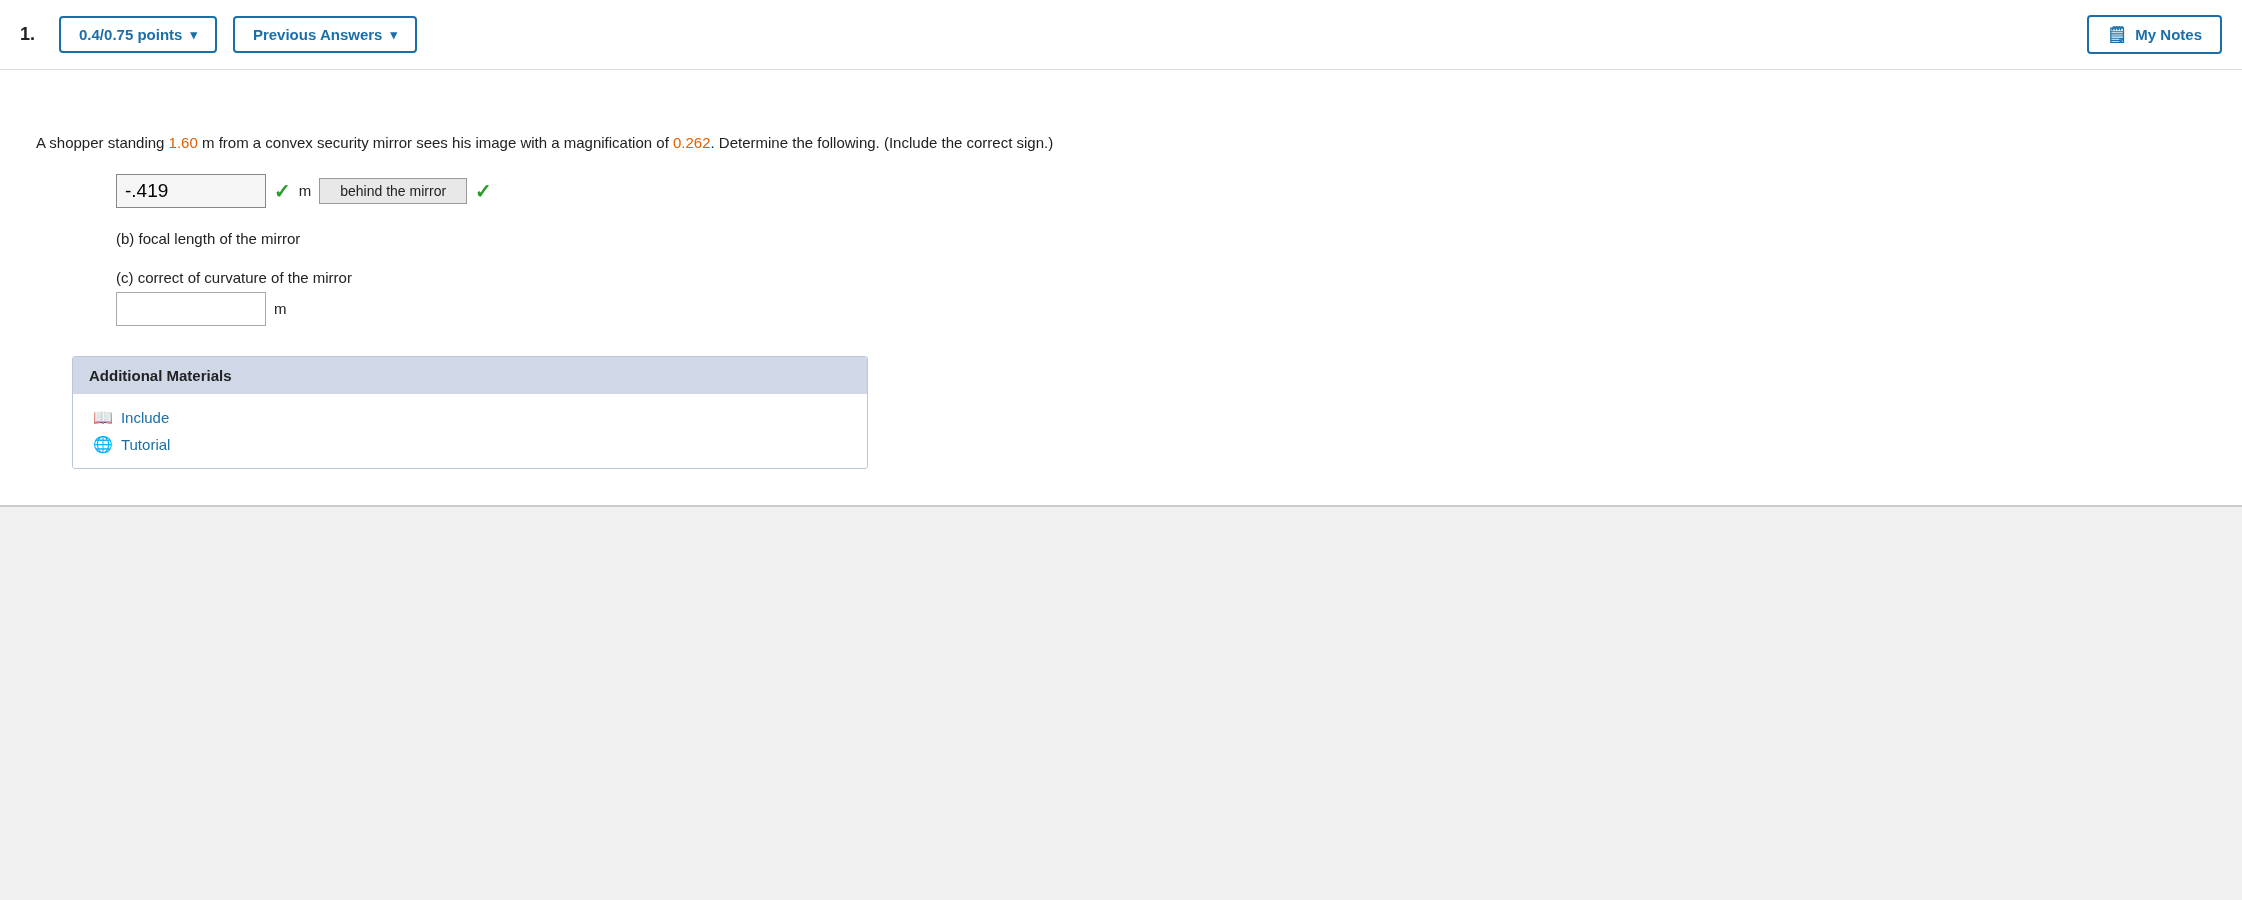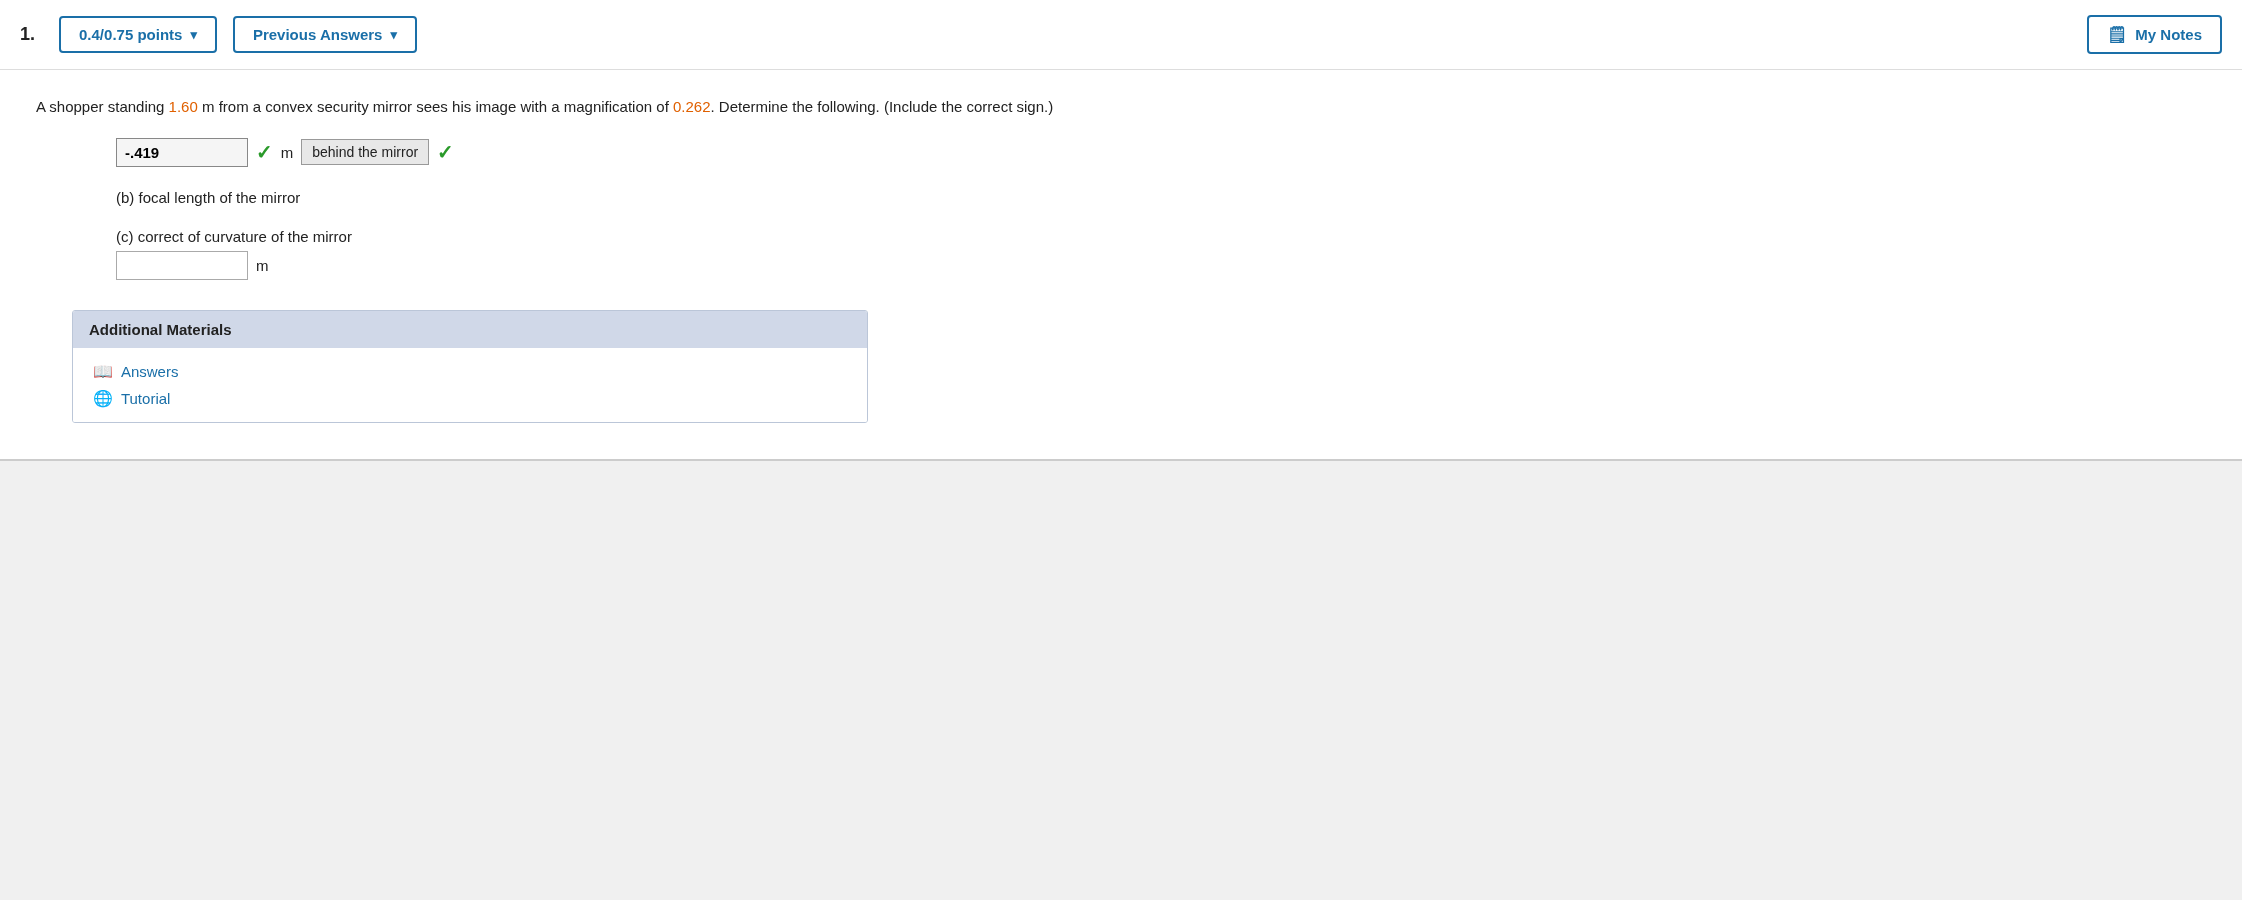--- a/index.html
+++ b/index.html
@@ -76,20 +76,21 @@
       background: #fff;
       margin: 0;
       padding: 24px 36px 36px 36px;
       border-bottom: 2px solid #ccc;
     }
     .problem-text {
       font-size: 15px;
       color: #222;
       line-height: 1.7;
       margin-bottom: 18px;
+      margin-top: 36px;
     }
     .highlight-orange { color: #e06000; font-weight: normal; }
 
     .sub-question {
       margin-bottom: 22px;
       margin-left: 80px;
     }
     .sub-label {
       font-size: 15px;
       color: #222;
@@ -97,37 +98,36 @@
     }
     .input-row {
       display: flex;
       align-items: center;
       gap: 8px;
       margin-top: 4px;
     }
     .answer-input {
       border: 1px solid #aaa;
       padding: 5px 8px;
-      font-size: 15px;
-      width: 132px;
-      background: #fff;
-      font-weight: bold;
+      font-size: 19px;
+      width: 150px;
+      background: #fff;
     }
     .answer-input.highlighted {
       border: 1px solid #888;
       background: #f5f5f5;
     }
     .unit-label {
       font-size: 15px;
       color: #222;
     }
     .badge-box {
       border: 1px solid #999;
       background: #e8e8e8;
-      padding: 4px 10px;
+      padding: 4px 20px;
       font-size: 14px;
       color: #222;
     }
     .check-green {
       color: #2a9a2a;
       font-size: 20px;
       font-weight: bold;
     }
     .cross-red {
       color: #cc0000;
@@ -224,21 +224,21 @@
         <input class="answer-input" type="text" value="" style="">
         <span class="unit-label">m</span>
       </div>
     </div>
 
     <div class="additional-materials">
       <div class="additional-header">Additional Materials</div>
       <div class="additional-body">
         <a class="material-link" href="#">
           <span class="book-icon">📖</span>
-          <span>Answers</span>
+          <span>Include</span>
         </a>
         <a class="material-link" href="#">
           <span class="globe-icon">🌐</span>
           <span>Tutorial</span>
         </a>
       </div>
     </div>
 
   </div>
 

